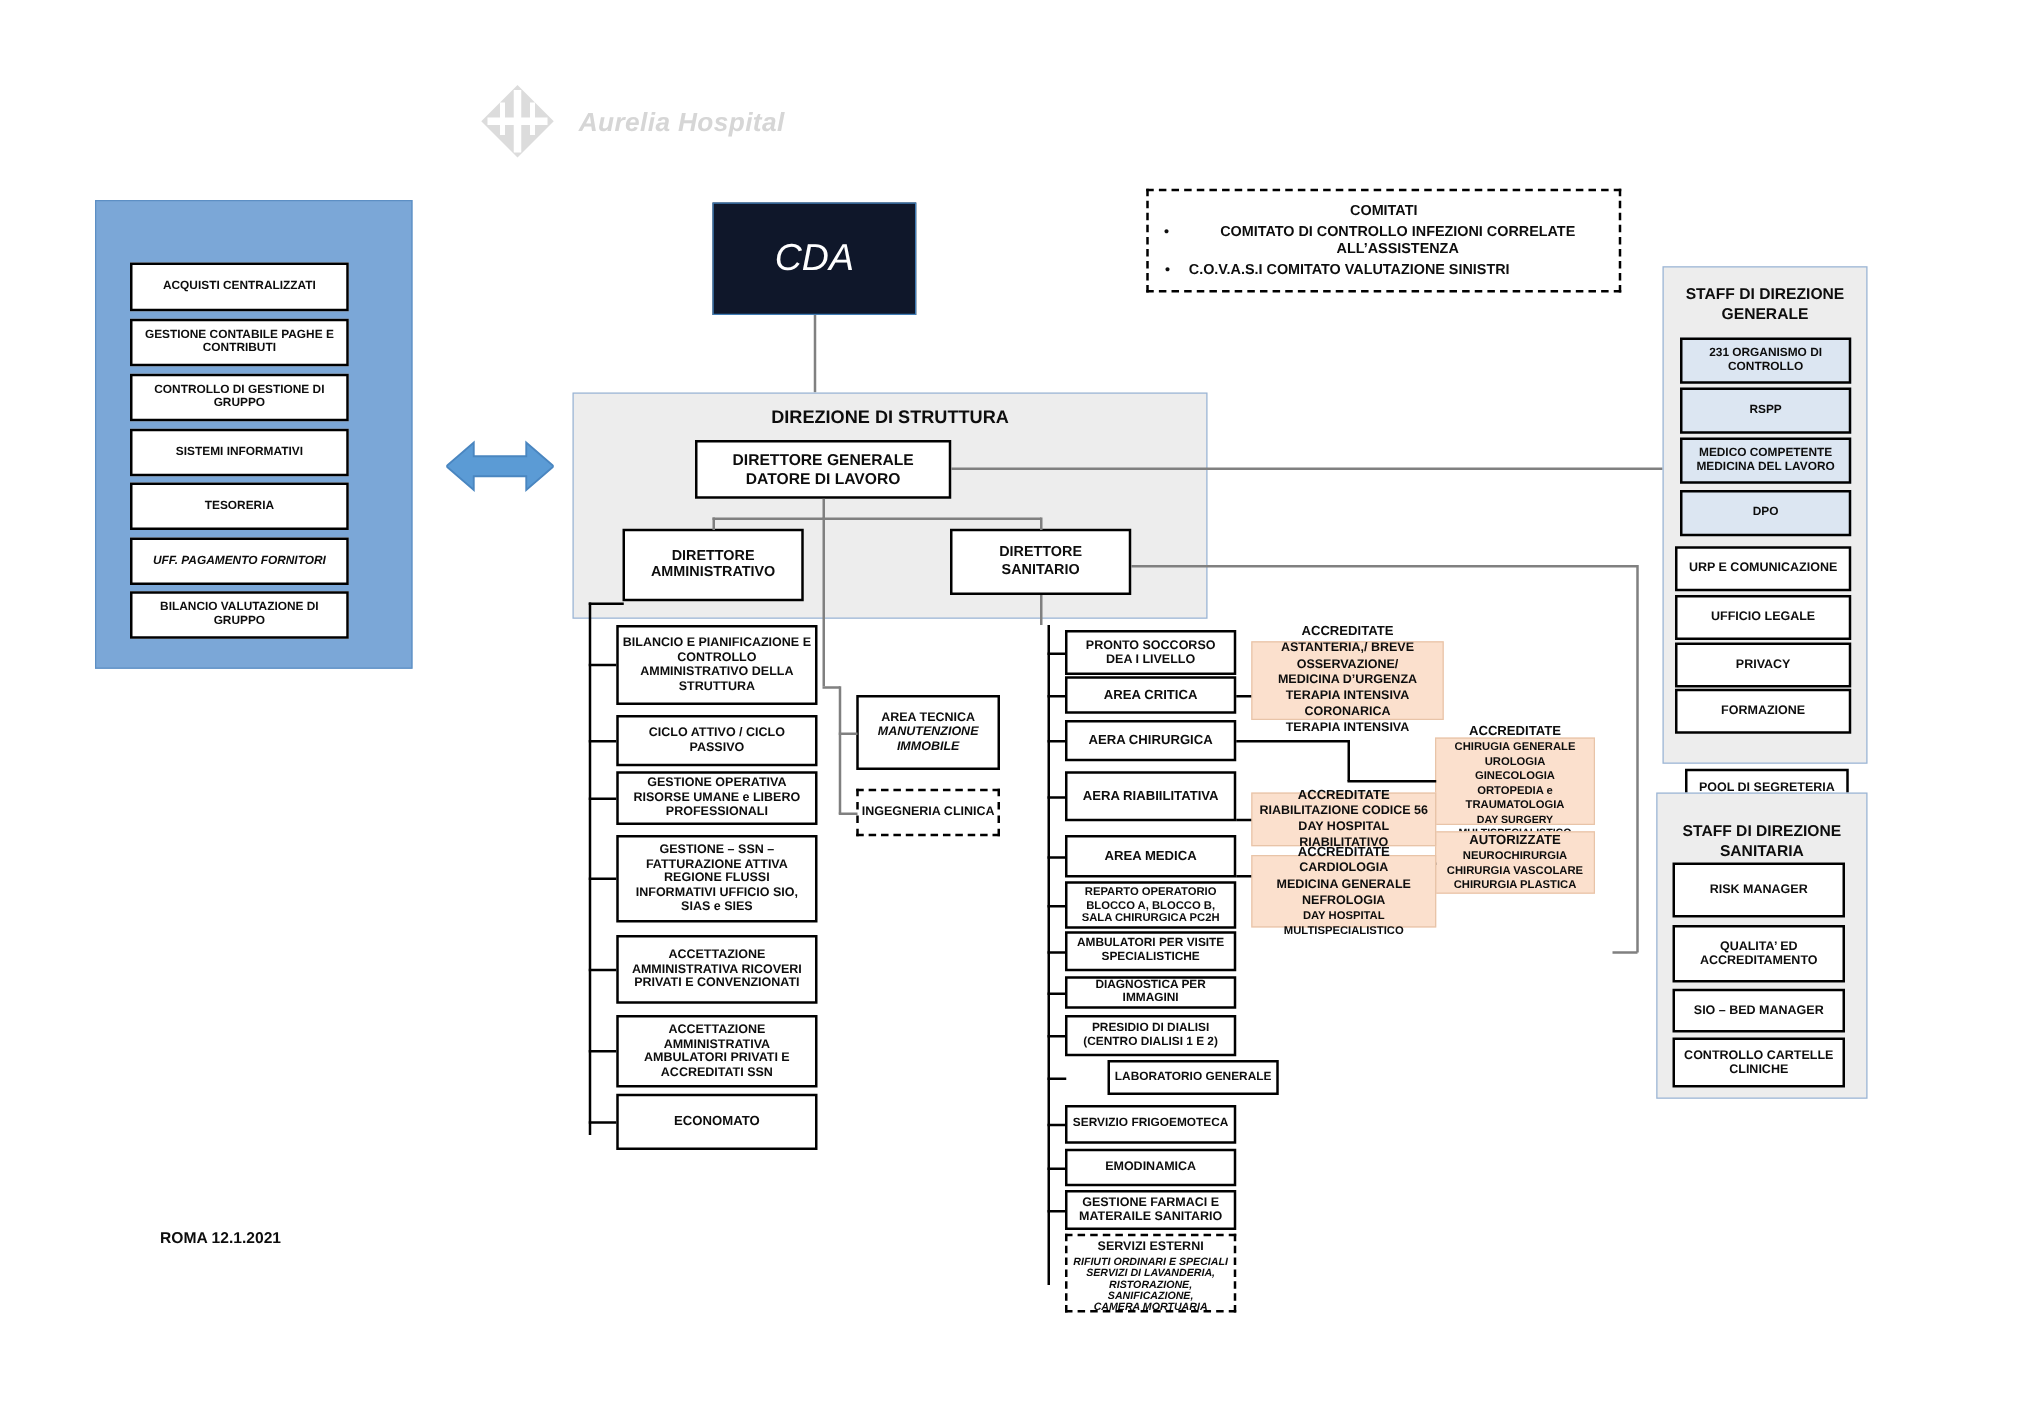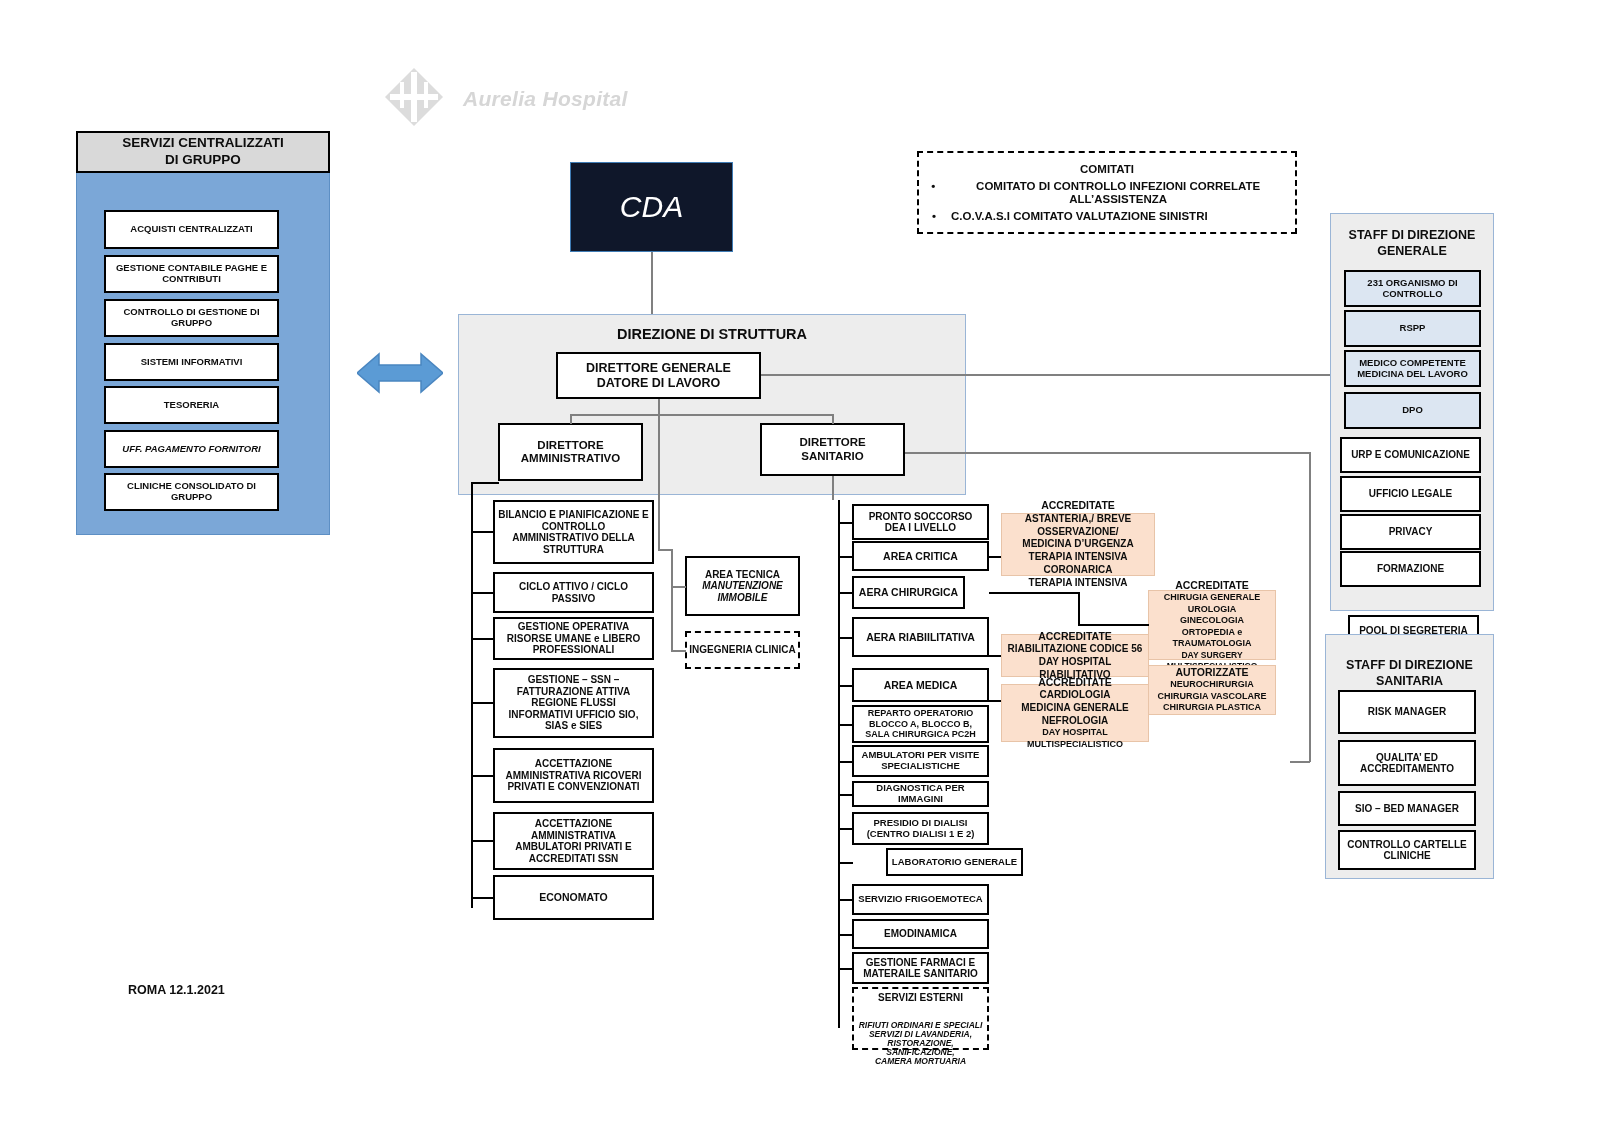--- a/index.html
+++ b/index.html
@@ -132,34 +132,28 @@
       <polygon points="31,2 60,31 31,60 2,31" fill="#dcdcdc"></polygon>
       <rect x="28" y="6" width="6" height="50" fill="#ffffff"></rect>
       <rect x="7" y="28" width="48" height="6" fill="#ffffff"></rect>
       <rect x="17" y="16" width="4" height="26" fill="#ffffff"></rect>
       <rect x="41" y="16" width="4" height="26" fill="#ffffff"></rect>
     </svg>
   </div>
   <div class="abs logo-text" style="left:463px; top:87px;">Aurelia Hospital</div>
 
   <div class="abs panel-blue-body" style="left:76px; top:160px; width:254px; height:375px;"></div>
-  <div class="abs panel-grey-head" style="left:76px; top:131px; width:254px; height:42px;">
-    <div>
-      <div>SERVIZI CENTRALIZZATI</div>
-      <div>DI GRUPPO</div>
-    </div>
-  </div>
 
   <div class="abs wbox" style="left:104px; top:210px; width:175px; height:39px; font-size:9.5px;">ACQUISTI  CENTRALIZZATI</div>
   <div class="abs wbox" style="left:104px; top:255px; width:175px; height:38px; font-size:9.5px;">GESTIONE CONTABILE PAGHE E CONTRIBUTI</div>
   <div class="abs wbox" style="left:104px; top:299px; width:175px; height:38px; font-size:9.5px;">CONTROLLO DI GESTIONE DI GRUPPO</div>
   <div class="abs wbox" style="left:104px; top:343px; width:175px; height:38px; font-size:9.5px;">SISTEMI INFORMATIVI</div>
   <div class="abs wbox" style="left:104px; top:386px; width:175px; height:38px; font-size:9.5px;">TESORERIA</div>
   <div class="abs wbox" style="left:104px; top:430px; width:175px; height:38px; font-size:9.5px;font-style:italic;">UFF. PAGAMENTO FORNITORI</div>
-  <div class="abs wbox" style="left:104px; top:473px; width:175px; height:38px; font-size:9.5px;">CLINICHE CONSOLIDATO DI GRUPPO</div>
+  <div class="abs wbox" style="left:104px; top:473px; width:175px; height:38px; font-size:9.5px;">BILANCIO VALUTAZIONE DI GRUPPO</div>
 
   <div class="abs" style="left:357px; top:348px; width:86px; height:50px;">
     <svg width="86" height="50" viewBox="0 0 86 50">
       <polygon points="0,25 22,6 22,17 64,17 64,6 86,25 64,44 64,33 22,33 22,44" fill="#5b9bd5" stroke="#4a86c0" stroke-width="1.5"></polygon>
     </svg>
   </div>
 
   <div class="abs" id="cda" style="left:570px; top:162px; width:163px; height:90px;">CDA</div>
   <div class="ln" style="left:651px; top:252px; width:1.5px; height:62px;"></div>
 
@@ -251,21 +245,21 @@
   <div class="ln" style="left:905px; top:452px; width:405px; height:1.5px;"></div>
   <div class="ln" style="left:1309px; top:452px; width:1.5px; height:310px;"></div>
   <div class="ln" style="left:1290px; top:761px; width:20px; height:1.5px;"></div>
 
   <div class="abs wbox" style="left:852px; top:504px; width:137px; height:36px; font-size:10px;">PRONTO SOCCORSO DEA I LIVELLO</div>
   <div class="lnk" style="left:838px; top:522px; width:15px; height:1.5px;"></div>
 
   <div class="abs wbox" style="left:852px; top:541px; width:137px; height:30px; font-size:10.5px;text-align:center;">AREA CRITICA</div>
   <div class="lnk" style="left:838px; top:556px; width:15px; height:1.5px;"></div>
 
-  <div class="abs wbox" style="left:852px; top:576px; width:113px; height:33px; font-size:10.5px;">AERA  CHIRURGICA</div>
+  <div class="abs wbox" style="left:852px; top:576px; width:137px; height:33px; font-size:10.5px;">AERA  CHIRURGICA</div>
   <div class="lnk" style="left:838px; top:592px; width:15px; height:1.5px;"></div>
 
   <div class="abs wbox" style="left:852px; top:617px; width:137px; height:40px; font-size:10.5px;">AERA RIABIILITATIVA</div>
   <div class="lnk" style="left:838px; top:637px; width:15px; height:1.5px;"></div>
 
   <div class="abs wbox" style="left:852px; top:668px; width:137px; height:34px; font-size:10.5px;">AREA MEDICA</div>
   <div class="lnk" style="left:838px; top:685px; width:15px; height:1.5px;"></div>
 
   <div class="abs wbox" style="left:852px; top:705px; width:137px; height:38px; font-size:9px;">REPARTO OPERATORIO BLOCCO A, BLOCCO B, SALA CHIRURGICA PC2H</div>
   <div class="lnk" style="left:838px; top:724px; width:15px; height:1.5px;"></div>
@@ -286,21 +280,21 @@
   <div class="lnk" style="left:838px; top:899px; width:15px; height:1.5px;"></div>
 
   <div class="abs wbox" style="left:852px; top:919px; width:137px; height:30px; font-size:10px;">EMODINAMICA</div>
   <div class="lnk" style="left:838px; top:934px; width:15px; height:1.5px;"></div>
 
   <div class="abs wbox" style="left:852px; top:952px; width:137px; height:32px; font-size:10px;">GESTIONE FARMACI E MATERAILE SANITARIO</div>
   <div class="lnk" style="left:838px; top:968px; width:15px; height:1.5px;"></div>
 
   <div class="abs dashbox" style="left:852px; top:987px; width:137px; height:63px; display:block; padding-top:3px;">
     <div style="font-size:10px; text-align:center;">SERVIZI ESTERNI</div>
-    <div style="font-size:8.5px; text-align:center; font-style:italic; line-height:1.08; margin-top:17px;">
+    <div style="font-size:8.5px; text-align:center; font-style:italic; line-height:1.08; margin-top:1px;">
       <div>RIFIUTI  ORDINARI E SPECIALI</div>
       <div>SERVIZI DI LAVANDERIA,</div>
       <div>RISTORAZIONE,</div>
       <div>SANIFICAZIONE,</div>
       <div>CAMERA MORTUARIA</div>
     </div>
   </div>
 
   <div class="abs peachbox" style="left:1001px; top:513px; width:154px; height:63px;">
     <div class="ptitle">ACCREDITATE</div>

